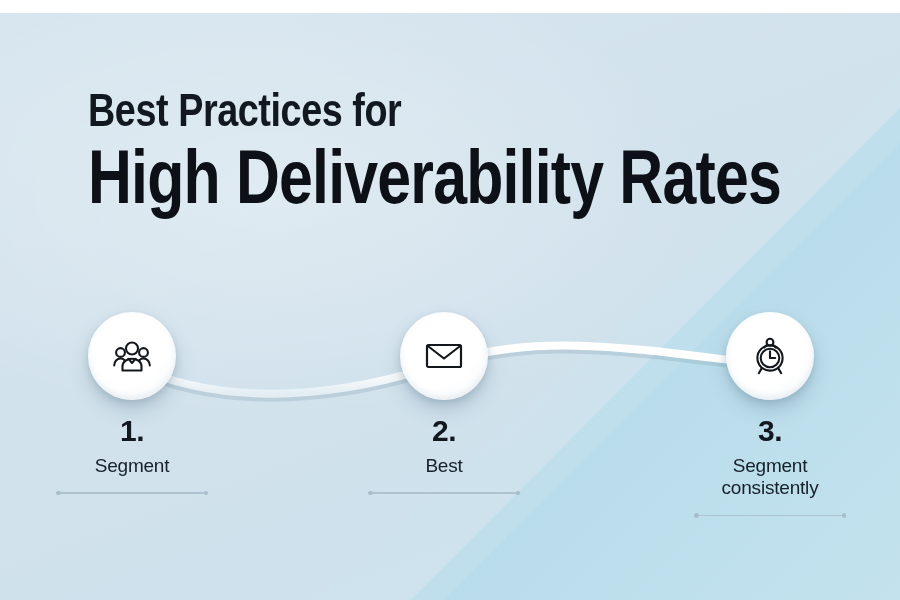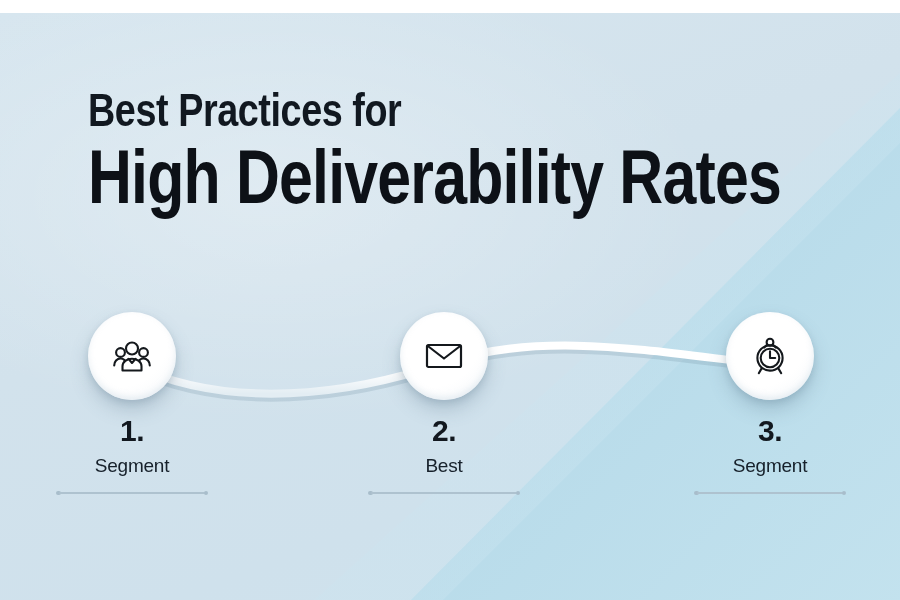--- a/index.html
+++ b/index.html
@@ -247,20 +247,21 @@
               <path d="M21.7 8.6 24.8 11.6"></path>
               <path d="M10.5 32.6 7.8 37.2"></path>
               <path d="M27.5 32.6 30.2 37.2"></path>
             </g>
           </svg>
         </span>
       </div>
       <div class="step-num">3.</div>
       <div class="step-label">
         <div>Segment</div>
+        <div>consistently</div>
       </div>
       <div class="step-rule">
         <span class="dot l"></span>
         <span class="bar"></span>
         <span class="dot r"></span>
       </div>
     </div>
 
   </div>
 </div>

